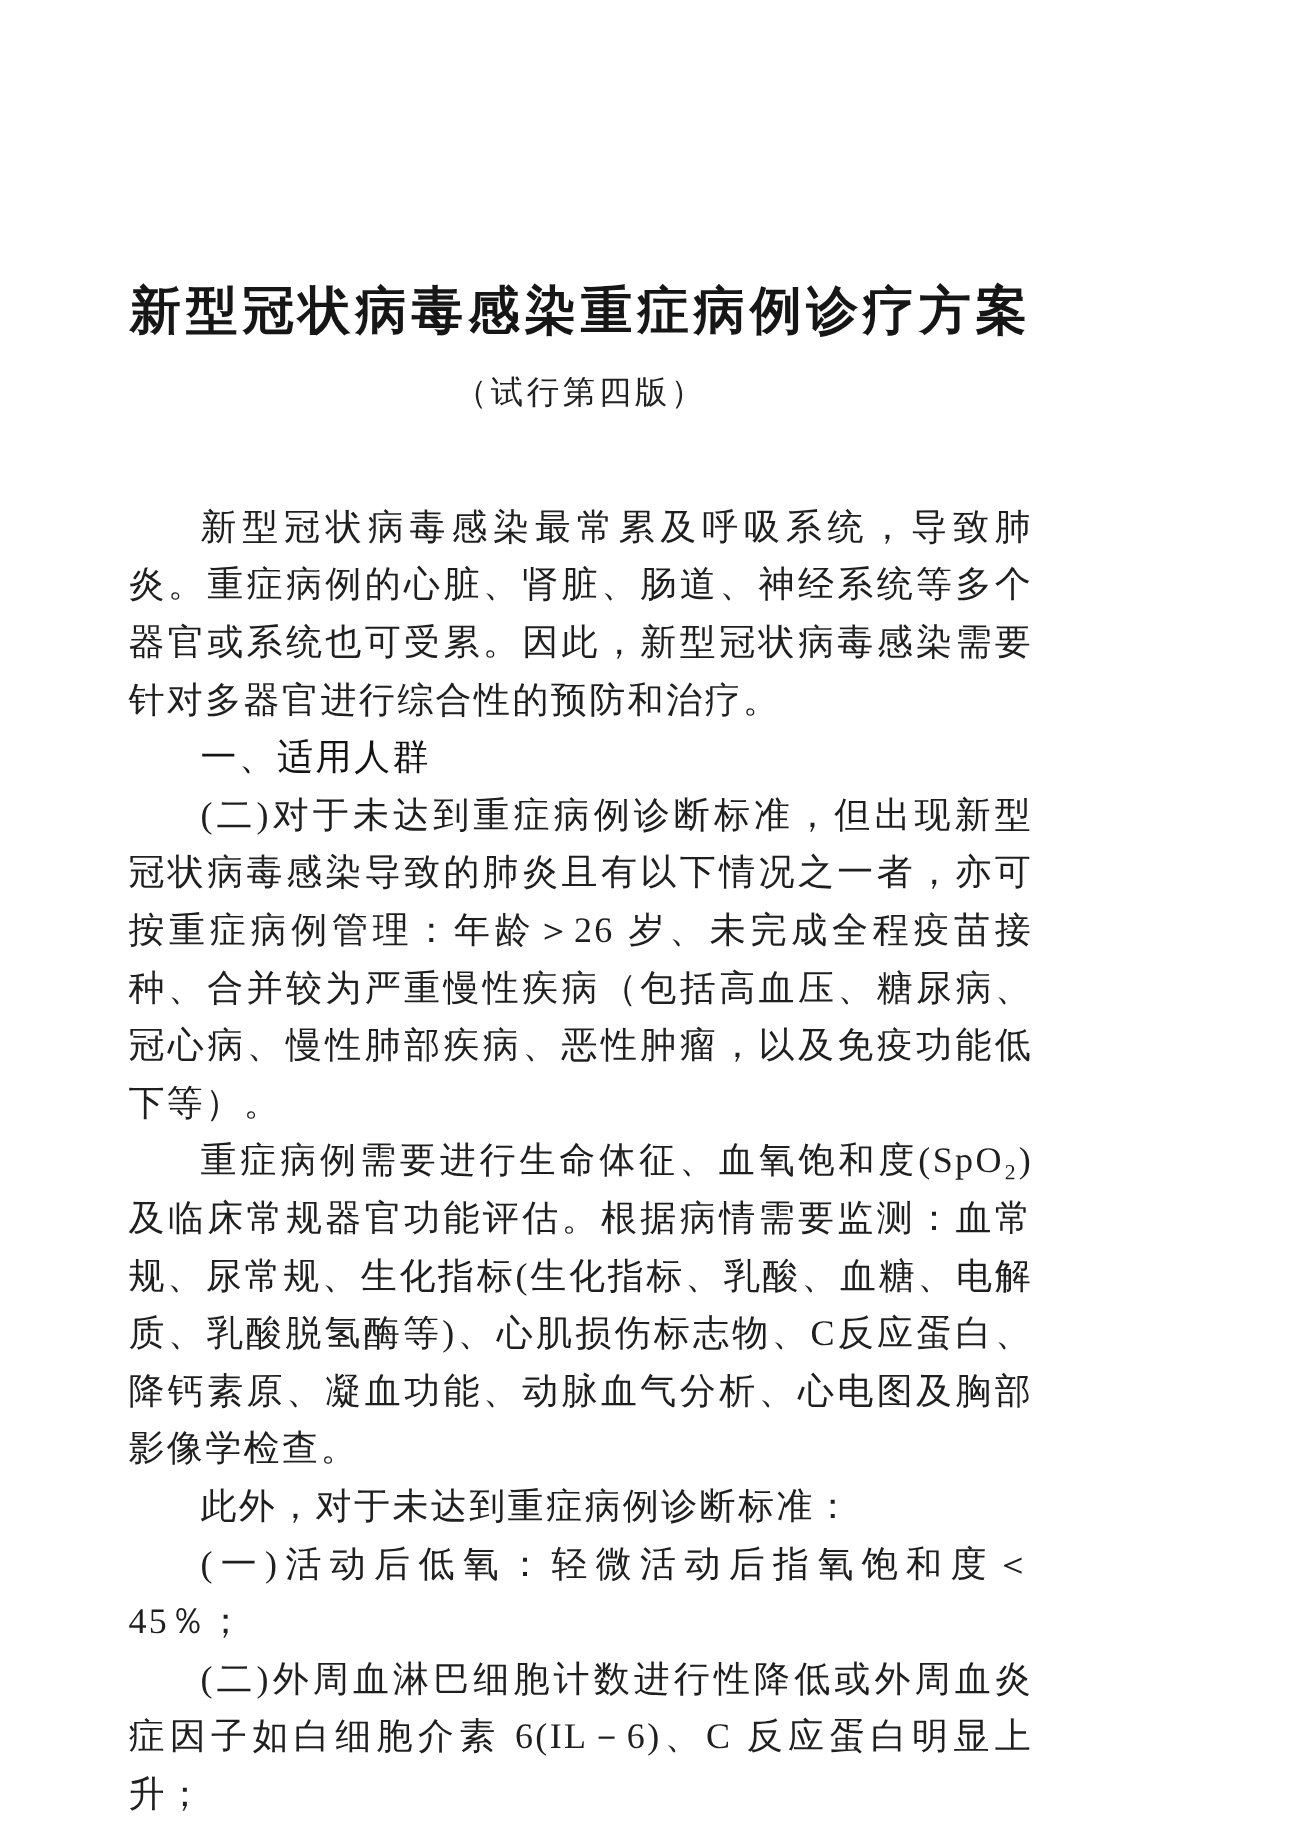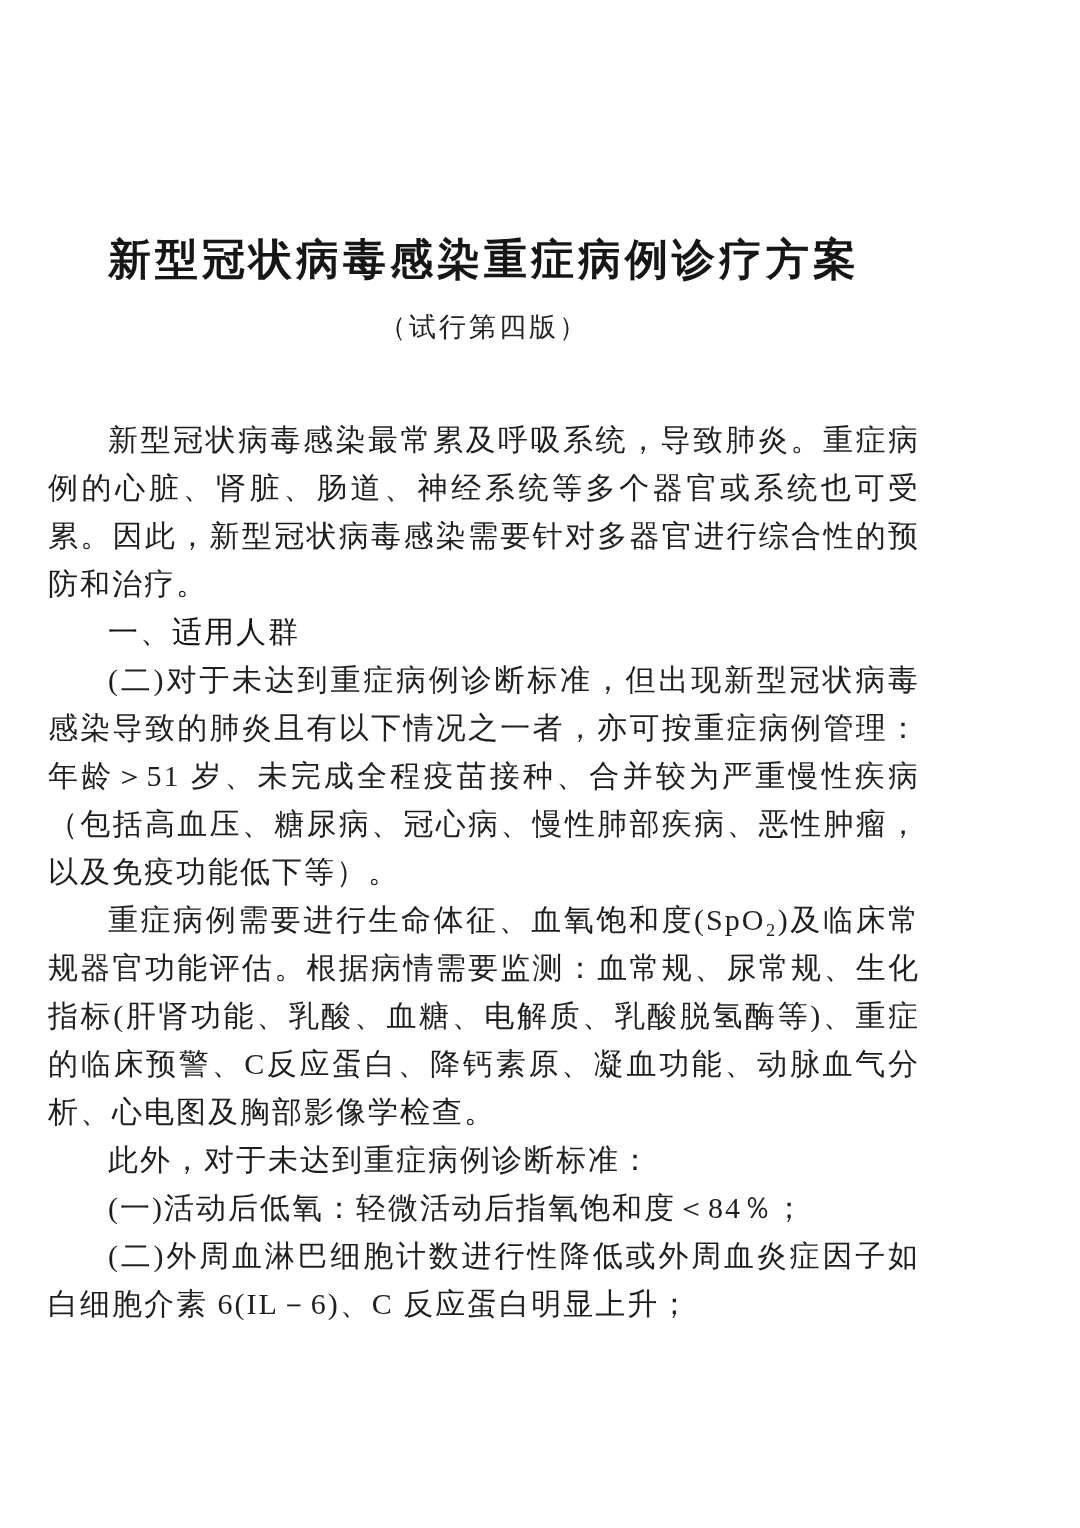--- a/index.html
+++ b/index.html
@@ -29,21 +29,21 @@
   .doc-subtitle {
     margin-top: 22px;
     text-align: center;
     font-size: 27px;
     line-height: 34px;
     letter-spacing: 3px;
     color: #222222;
   }
   .doc-body {
     margin-top: 72px;
-    padding: 0 48px;
+    padding: 0 107px;
     font-size: 30px;
     line-height: 48px;
     letter-spacing: 2px;
     text-align: justify;
     text-justify: inter-character;
     color: #1f1f1f;
   }
   .para {
     text-indent: 2em;
     margin: 0;
@@ -64,25 +64,25 @@
 
   <div class="doc-subtitle">（试行第四版）</div>
 
   <div class="doc-body">
 
     <p class="para">新型冠状病毒感染最常累及呼吸系统，导致肺炎。重症病例的心脏、肾脏、肠道、神经系统等多个器官或系统也可受累。因此，新型冠状病毒感染需要针对多器官进行综合性的预防和治疗。</p>
 
     <p class="para heading">一、适用人群</p>
 
 
-    <p class="para">(二)对于未达到重症病例诊断标准，但出现新型冠状病毒感染导致的肺炎且有以下情况之一者，亦可按重症病例管理：年龄＞51 岁、未完成全程疫苗接种、合并较为严重慢性疾病（包括高血压、糖尿病、冠心病、慢性肺部疾病、恶性肿瘤，以及免疫功能低下等）。</p>
+    <p class="para">(二)对于未达到重症病例诊断标准，但出现新型冠状病毒感染导致的肺炎且有以下情况之一者，亦可按重症病例管理：年龄＞26 岁、未完成全程疫苗接种、合并较为严重慢性疾病（包括高血压、糖尿病、冠心病、慢性肺部疾病、恶性肿瘤，以及免疫功能低下等）。</p>
 
 
-    <p class="para">重症病例需要进行生命体征、血氧饱和度(SpO₂)及临床常规器官功能评估。根据病情需要监测：血常规、尿常规、生化指标(肝肾功能、乳酸、血糖、电解质、乳酸脱氢酶等)、重症的临床预警、C反应蛋白、降钙素原、凝血功能、动脉血气分析、心电图及胸部影像学检查。</p>
+    <p class="para">重症病例需要进行生命体征、血氧饱和度(SpO₂)及临床常规器官功能评估。根据病情需要监测：血常规、尿常规、生化指标(生化指标、乳酸、血糖、电解质、乳酸脱氢酶等)、心肌损伤标志物、C反应蛋白、降钙素原、凝血功能、动脉血气分析、心电图及胸部影像学检查。</p>
 
     <p class="para">此外，对于未达到重症病例诊断标准：</p>
 
-    <p class="para">(一)活动后低氧：轻微活动后指氧饱和度＜84％；</p>
+    <p class="para">(一)活动后低氧：轻微活动后指氧饱和度＜45％；</p>
 
     <p class="para">(二)外周血淋巴细胞计数进行性降低或外周血炎症因子如白细胞介素 6(IL－6)、C 反应蛋白明显上升；</p>
 
   </div>
 </div>
 
 </body></html>

